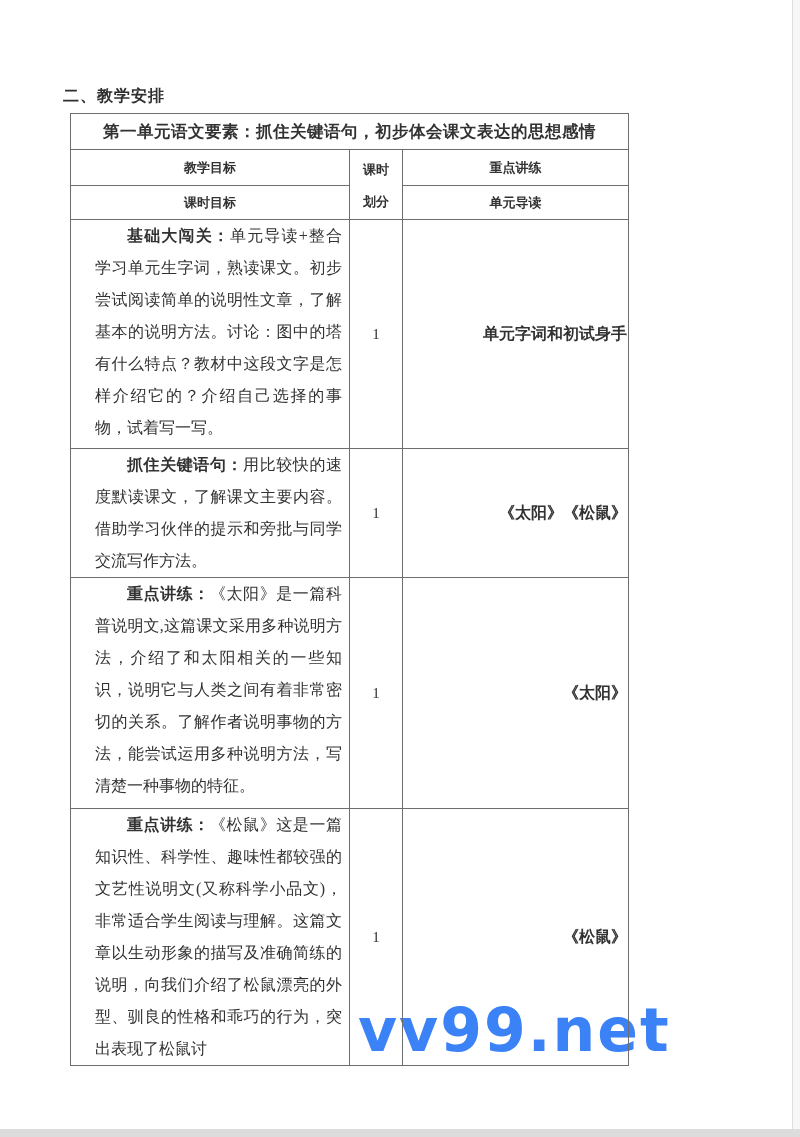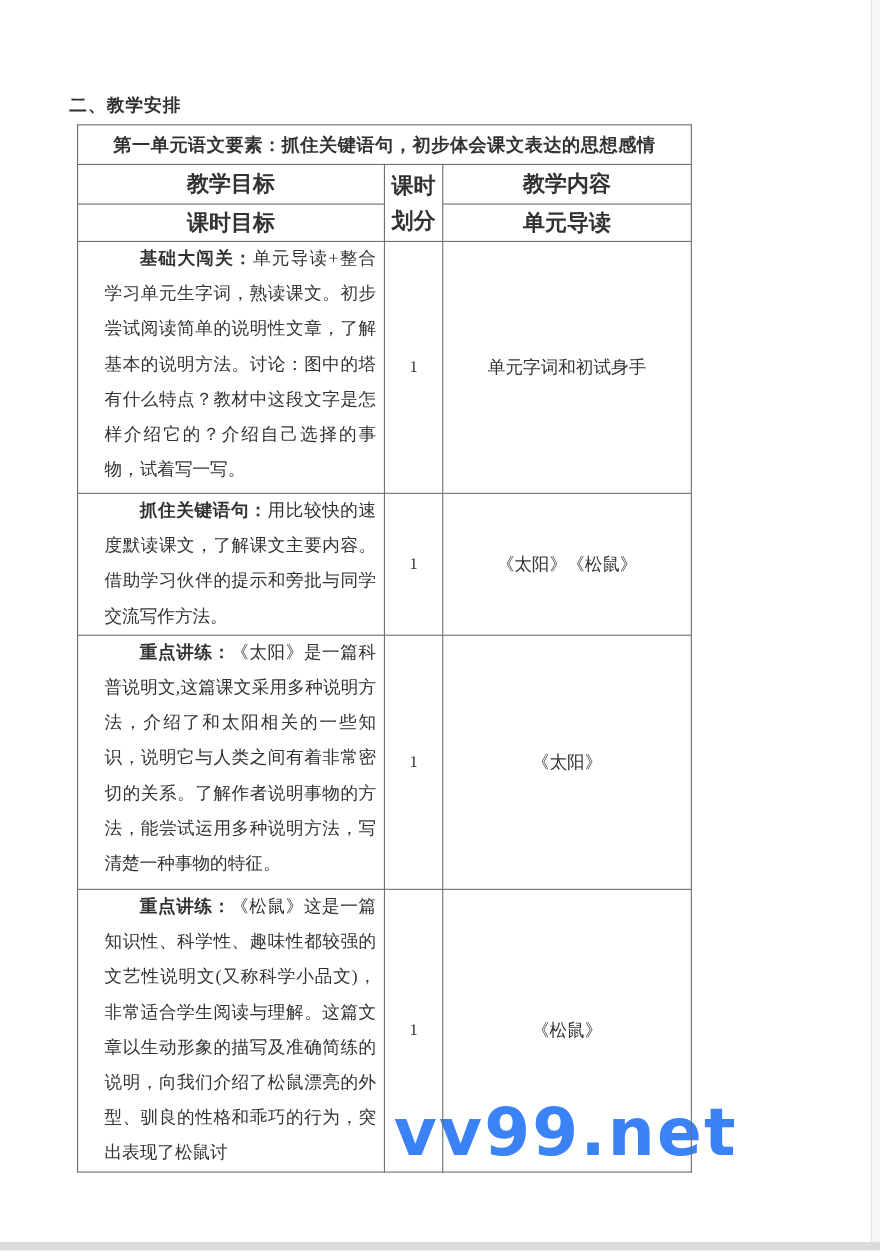--- a/index.html
+++ b/index.html
@@ -10,32 +10,32 @@
     font-weight:700;font-size:16px;color:#2f2f2f;letter-spacing:1px;}
 
   table.schedule{position:absolute;left:70px;top:113px;width:558px;z-index:2;
     border-collapse:collapse;table-layout:fixed;background:transparent;border-radius:25px;}
   table.schedule td{border:1px solid #6e6e6e;color:#323232;overflow:hidden;}
 
   td.unit-header{height:33px;text-align:center;vertical-align:middle;
     font-family:"Liberation Sans",sans-serif;font-weight:700;font-size:16.5px;letter-spacing:.5px;}
 
   td.hdr{text-align:center;vertical-align:middle;
-    font-family:"Liberation Sans",sans-serif;font-weight:700;font-size:20px;}
+    font-family:"Liberation Sans",sans-serif;font-weight:700;font-size:13px;}
   tr.hrow1 td{height:33px;}
   tr.hrow2 td{height:31px;}
   td.hours-hdr span{display:block;}
   td.hours-hdr .l1{line-height:33px;}
   td.hours-hdr .l2{line-height:31px;}
 
   td.goal{vertical-align:top;text-align:justify;padding:0 7px 0 24px;
     font-size:16px;line-height:32px;text-indent:2em;}
   td.goal .lead{font-family:"Liberation Sans",sans-serif;font-weight:700;}
   td.hours{text-align:center;vertical-align:middle;font-size:15px;}
-  td.content{text-align:center;vertical-align:middle;font-size:16px;}
+  td.content{text-align:right;vertical-align:middle;font-size:16px;font-weight:bold;}
 
   tr.r4 td{height:226px;}
   tr.r5 td{height:126px;}
   tr.r6 td{height:228px;}
   tr.r7 td{height:222px;}
 
   .watermark{position:absolute;left:358px;top:1000px;z-index:1;
     font-family:"DejaVu Sans",sans-serif;font-weight:700;font-size:60px;
     color:#3b82f6;letter-spacing:2px;line-height:1;user-select:none;}
 
@@ -59,21 +59,21 @@
     <tbody>
       <tr>
         <td class="unit-header" colspan="3">第一单元语文要素：抓住关键语句，初步体会课文表达的思想感情</td>
       </tr>
       <tr class="hrow1">
         <td class="hdr">教学目标</td>
         <td class="hdr hours-hdr" rowspan="2">
           <span class="l1">课时</span>
           <span class="l2">划分</span>
         </td>
-        <td class="hdr">教学内容</td>
+        <td class="hdr">重点讲练</td>
       </tr>
       <tr class="hrow2">
         <td class="hdr">课时目标</td>
         <td class="hdr">单元导读</td>
       </tr>
 
       <tr class="r4">
         <td class="goal">
           <span class="lead">基础大闯关：</span><span>单元导读+整合学习单元生字词，熟读课文。初步尝试阅读简单的说明性文章，了解基本的说明方法。讨论：图中的塔有什么特点？教材中这段文字是怎样介绍它的？介绍自己选择的事物，试着写一写。</span>
         </td>

